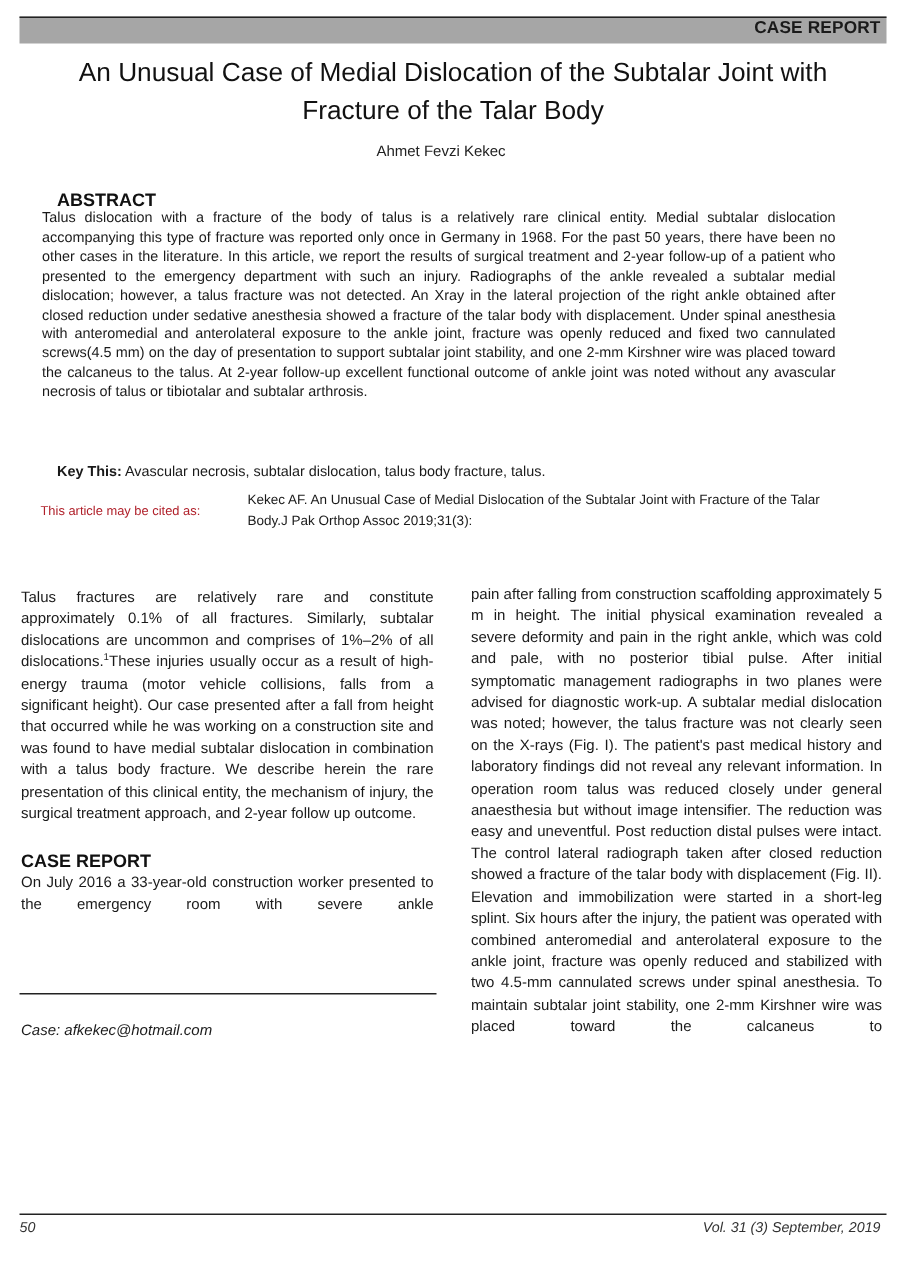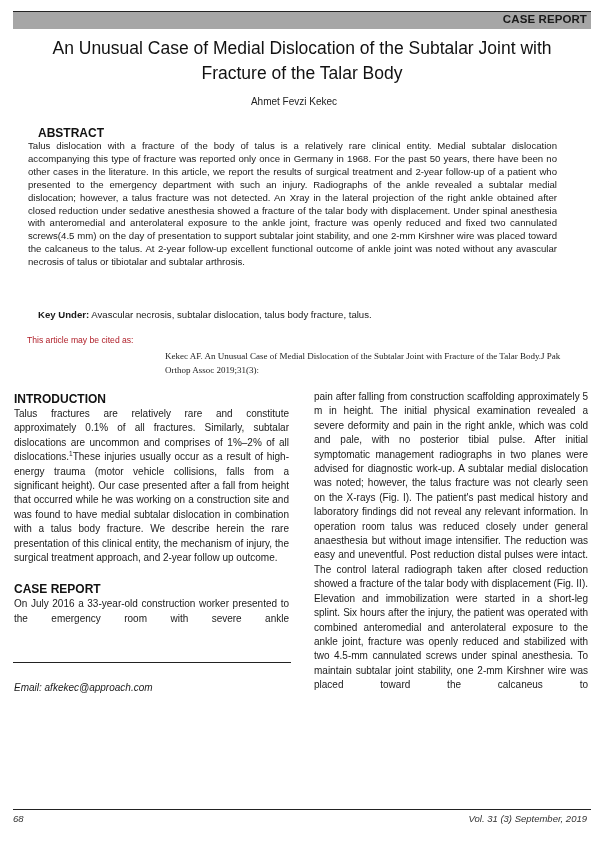--- a/index.html
+++ b/index.html
@@ -36,22 +36,22 @@
     .keywords {
       position: absolute; left: 38px; top: 309px; width: 529px;
       font-size: 9.6px; line-height: 12.9px; color: #1a1a1a;
     }
     .keywords b { font-weight: bold; }
     .cite-label {
       position: absolute; left: 27px; top: 335px;
       font-size: 8.6px; color: #b0202a;
     }
     .cite-text {
-      position: absolute; left: 165px; top: 349px; width: 410px;
-      font-size: 9px; line-height: 14px; color: #1a1a1a; font-family: Liberation Serif, serif;
+      position: absolute; left: 165px; top: 326px; width: 410px;
+      font-size: 9px; line-height: 14px; color: #1a1a1a;
     }
     .col-left {
       position: absolute; left: 14px; top: 392px; width: 275px;
     }
     .col-right {
       position: absolute; left: 314px; top: 390px; width: 274px;
     }
     .section-heading {
       font-size: 12px; font-weight: bold; color: #111; margin: 0 0 1px 0; line-height: 14px;
     }
@@ -88,39 +88,38 @@
 <div class="header-bar">
   <span>CASE REPORT</span>
 </div>
 
 <div class="title">An Unusual Case of Medial Dislocation of the Subtalar Joint with Fracture of the Talar Body</div>
 <div class="author">Ahmet Fevzi Kekec</div>
 
 <div class="abstract-heading">ABSTRACT</div>
 <div class="abstract-body">Talus dislocation with a fracture of the body of talus is a relatively rare clinical entity. Medial subtalar dislocation accompanying this type of fracture was reported only once in Germany in 1968. For the past 50 years, there have been no other cases in the literature. In this article, we report the results of surgical treatment and 2-year follow-up of a patient who presented to the emergency department with such an injury. Radiographs of the ankle revealed a subtalar medial dislocation; however, a talus fracture was not detected. An Xray in the lateral projection of the right ankle obtained after closed reduction under sedative anesthesia showed a fracture of the talar body with displacement. Under spinal anesthesia with anteromedial and anterolateral exposure to the ankle joint, fracture was openly reduced and fixed two cannulated screws(4.5 mm) on the day of presentation to support subtalar joint stability, and one 2-mm Kirshner wire was placed toward the calcaneus to the talus. At 2-year follow-up excellent functional outcome of ankle joint was noted without any avascular necrosis of talus or tibiotalar and subtalar arthrosis.</div>
 <div class="keywords">
-  <b>Key Under:</b>
+  <b>Key This:</b>
   <span>Avascular necrosis, subtalar dislocation, talus body fracture, talus.</span>
 </div>
 
 <div class="cite-label">This article may be cited as:</div>
 <div class="cite-text">Kekec AF.  An Unusual Case of Medial Dislocation of the Subtalar Joint with Fracture of the Talar Body.J Pak Orthop Assoc 2019;31(3):</div>
 
 <div class="col-left">
-  <div class="section-heading">INTRODUCTION</div>
   <p class="body-text"><span>Talus fractures are relatively rare and constitute approximately 0.1% of all fractures. Similarly, subtalar dislocations are uncommon and comprises of 1%–2% of all dislocations.</span><sup>1</sup><span>These injuries usually occur as a result of high-energy trauma (motor vehicle collisions, falls from a significant height). Our case presented after a fall from height that occurred while he was working on a construction site and was found to have medial subtalar dislocation in combination with a talus body fracture. We describe herein the rare presentation of this clinical entity, the mechanism of injury, the surgical treatment approach, and 2-year follow up outcome.</span></p>
   <div class="gap"></div>
   <div class="section-heading">CASE REPORT</div>
   <p class="body-text last-line">On July 2016 a 33-year-old construction worker presented to the emergency room with severe ankle</p>
 </div>
 
 <div class="col-right">
   <p class="body-text last-line">pain after falling from construction scaffolding approximately 5 m in height. The initial physical examination revealed a severe deformity and pain in the right ankle, which was cold and pale, with no posterior tibial pulse. After initial symptomatic management radiographs in two planes were advised for diagnostic work-up. A subtalar medial dislocation was noted; however, the talus fracture was not clearly seen on the X-rays (Fig. I). The patient's past medical history and laboratory findings did not reveal any relevant information. In operation room talus was reduced closely under general anaesthesia but without image intensifier. The reduction was easy and uneventful. Post reduction distal pulses were intact. The control lateral radiograph taken after closed reduction showed a fracture of the talar body with displacement (Fig. II). Elevation and immobilization were started in a short-leg splint. Six hours after the injury, the patient was operated with combined anteromedial and anterolateral exposure to the ankle joint, fracture was openly reduced and stabilized with two 4.5-mm cannulated screws under spinal anesthesia. To maintain subtalar joint stability, one 2-mm Kirshner wire was placed toward the calcaneus to</p>
 </div>
 
 <div class="affil-rule"></div>
 <div class="affiliation">
-  <div>Email: afkekec@approach.com</div>
+  <div>Case: afkekec@hotmail.com</div>
 </div>
 
 <div class="footer-rule"></div>
-<div class="page-number">68</div>
+<div class="page-number">50</div>
 <div class="volume-info">Vol. 31 (3) September, 2019</div>
 
 </body></html>

